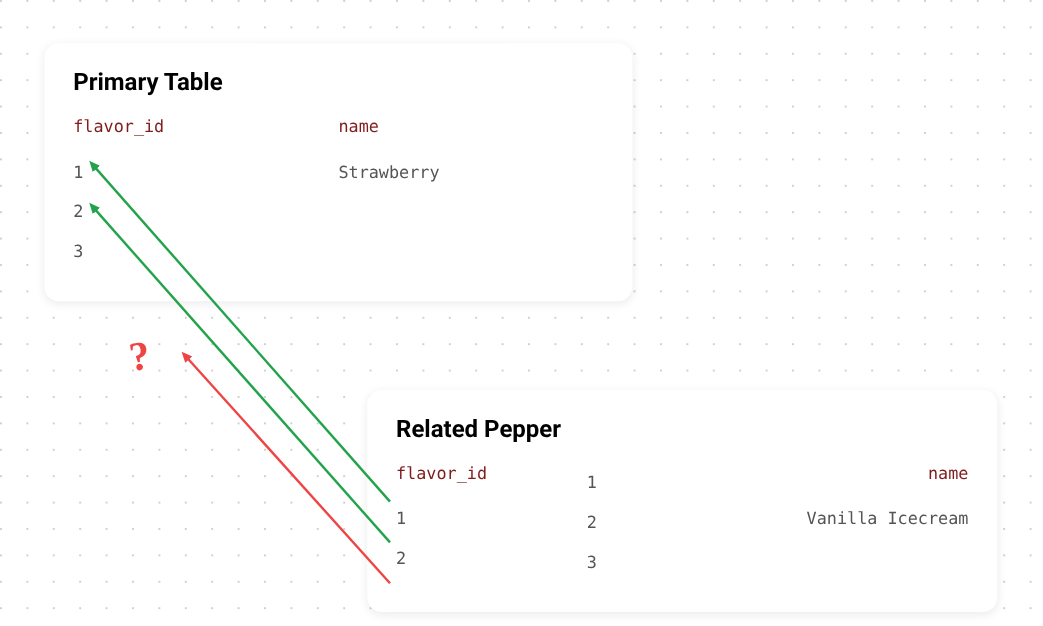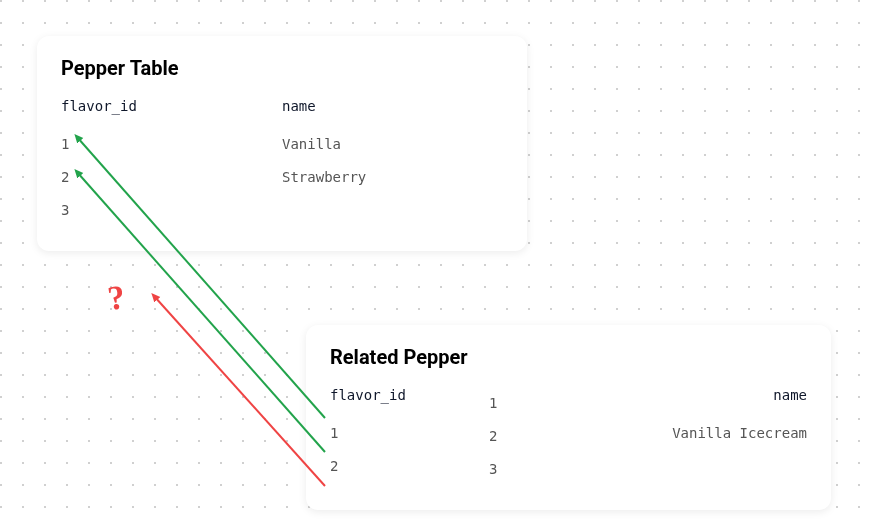--- a/index.html
+++ b/index.html
@@ -36,21 +36,21 @@
     font-size: 20px;
     font-weight: 700;
     color: #000;
     margin: 0 0 18px 0;
   }
   .tbl { display: flex; }
   .col { flex: 1; }
   .col.right { text-align: right; }
   .hdr {
     font-family: ui-monospace, SFMono-Regular, Menlo, Consolas, monospace;
-    color: #0f172a;
+    color: #7f1d1d;
     font-size: 14px;
     margin-bottom: 14px;
   }
   .cell {
     font-family: ui-monospace, SFMono-Regular, Menlo, Consolas, monospace;
     color: #555;
     font-size: 14px;
     line-height: 33px;
     height: 33px;
     white-space: nowrap;
@@ -69,31 +69,30 @@
     font-weight: 900;
     color: #ef4444;
     transform: rotate(-8deg);
     font-family: Georgia, 'Times New Roman', serif;
   }
 </style>
 </head>
 <body>
 
 <div id="primary" class="card">
-  <div class="card-title">Pepper Table</div>
+  <div class="card-title">Primary Table</div>
   <div class="tbl">
     <div class="col">
       <div class="hdr">flavor_id</div>
       <div class="cell">1</div>
       <div class="cell">2</div>
       <div class="cell">3</div>
     </div>
     <div class="col">
       <div class="hdr">name</div>
-      <div class="cell">Vanilla</div>
       <div class="cell">Strawberry</div>
     </div>
   </div>
 </div>
 
 <div id="related" class="card">
   <div class="card-title">Related Pepper</div>
   <div class="tbl">
     <div class="col">
       <div class="hdr">flavor_id</div>

